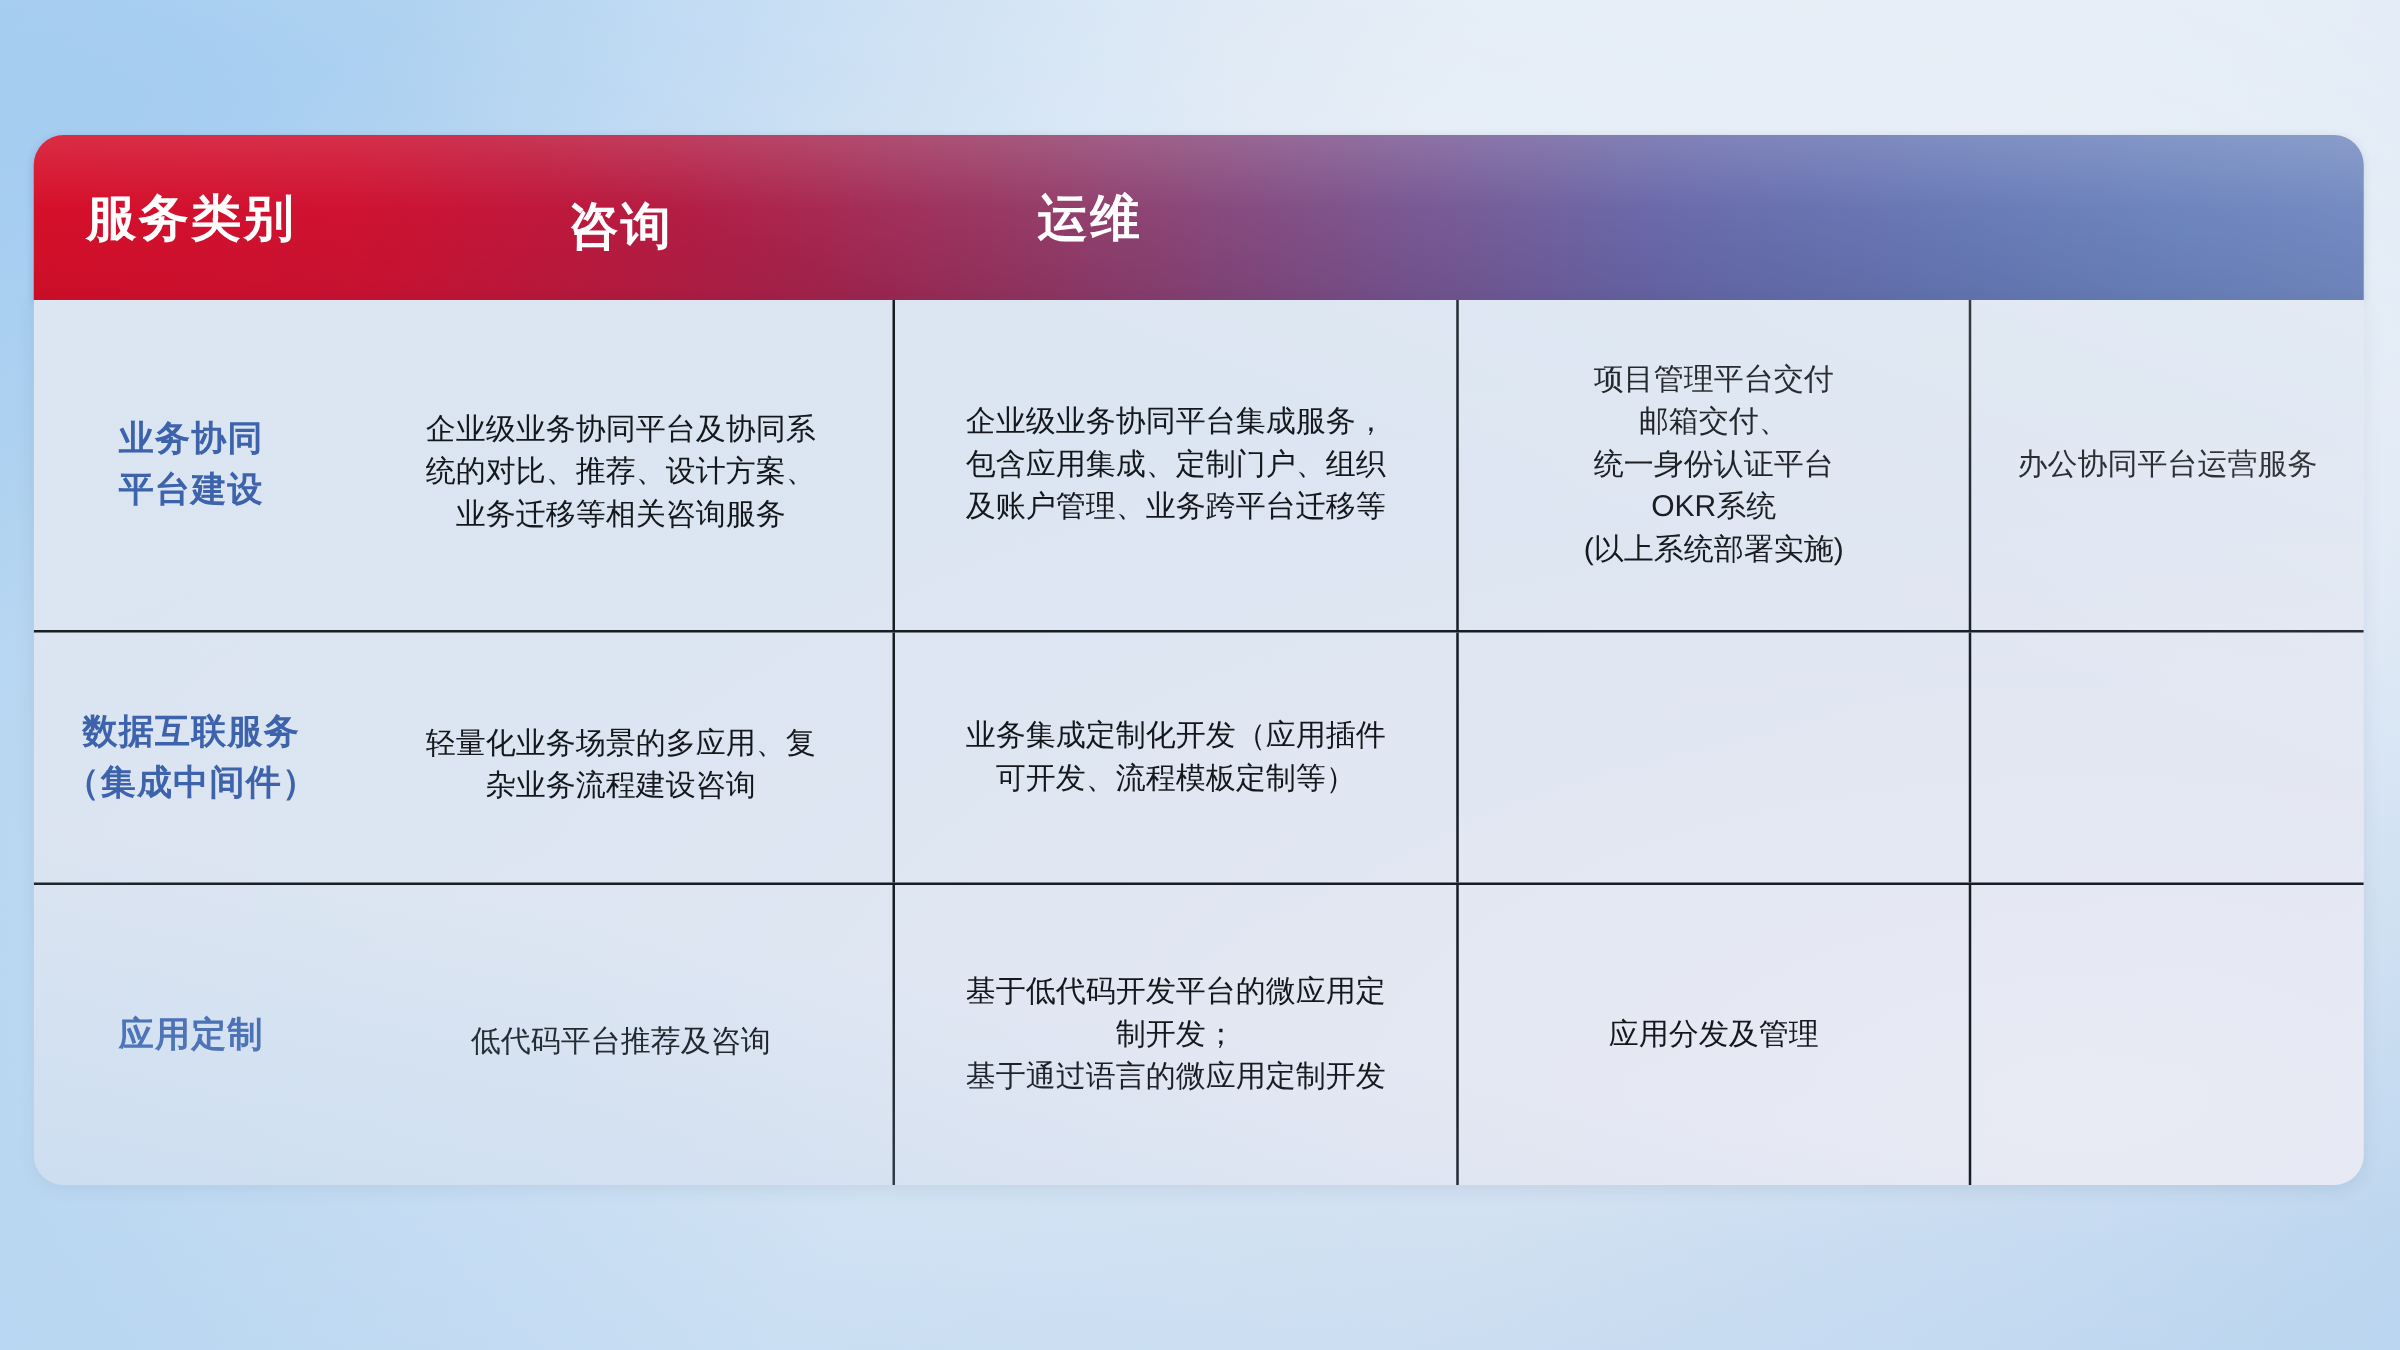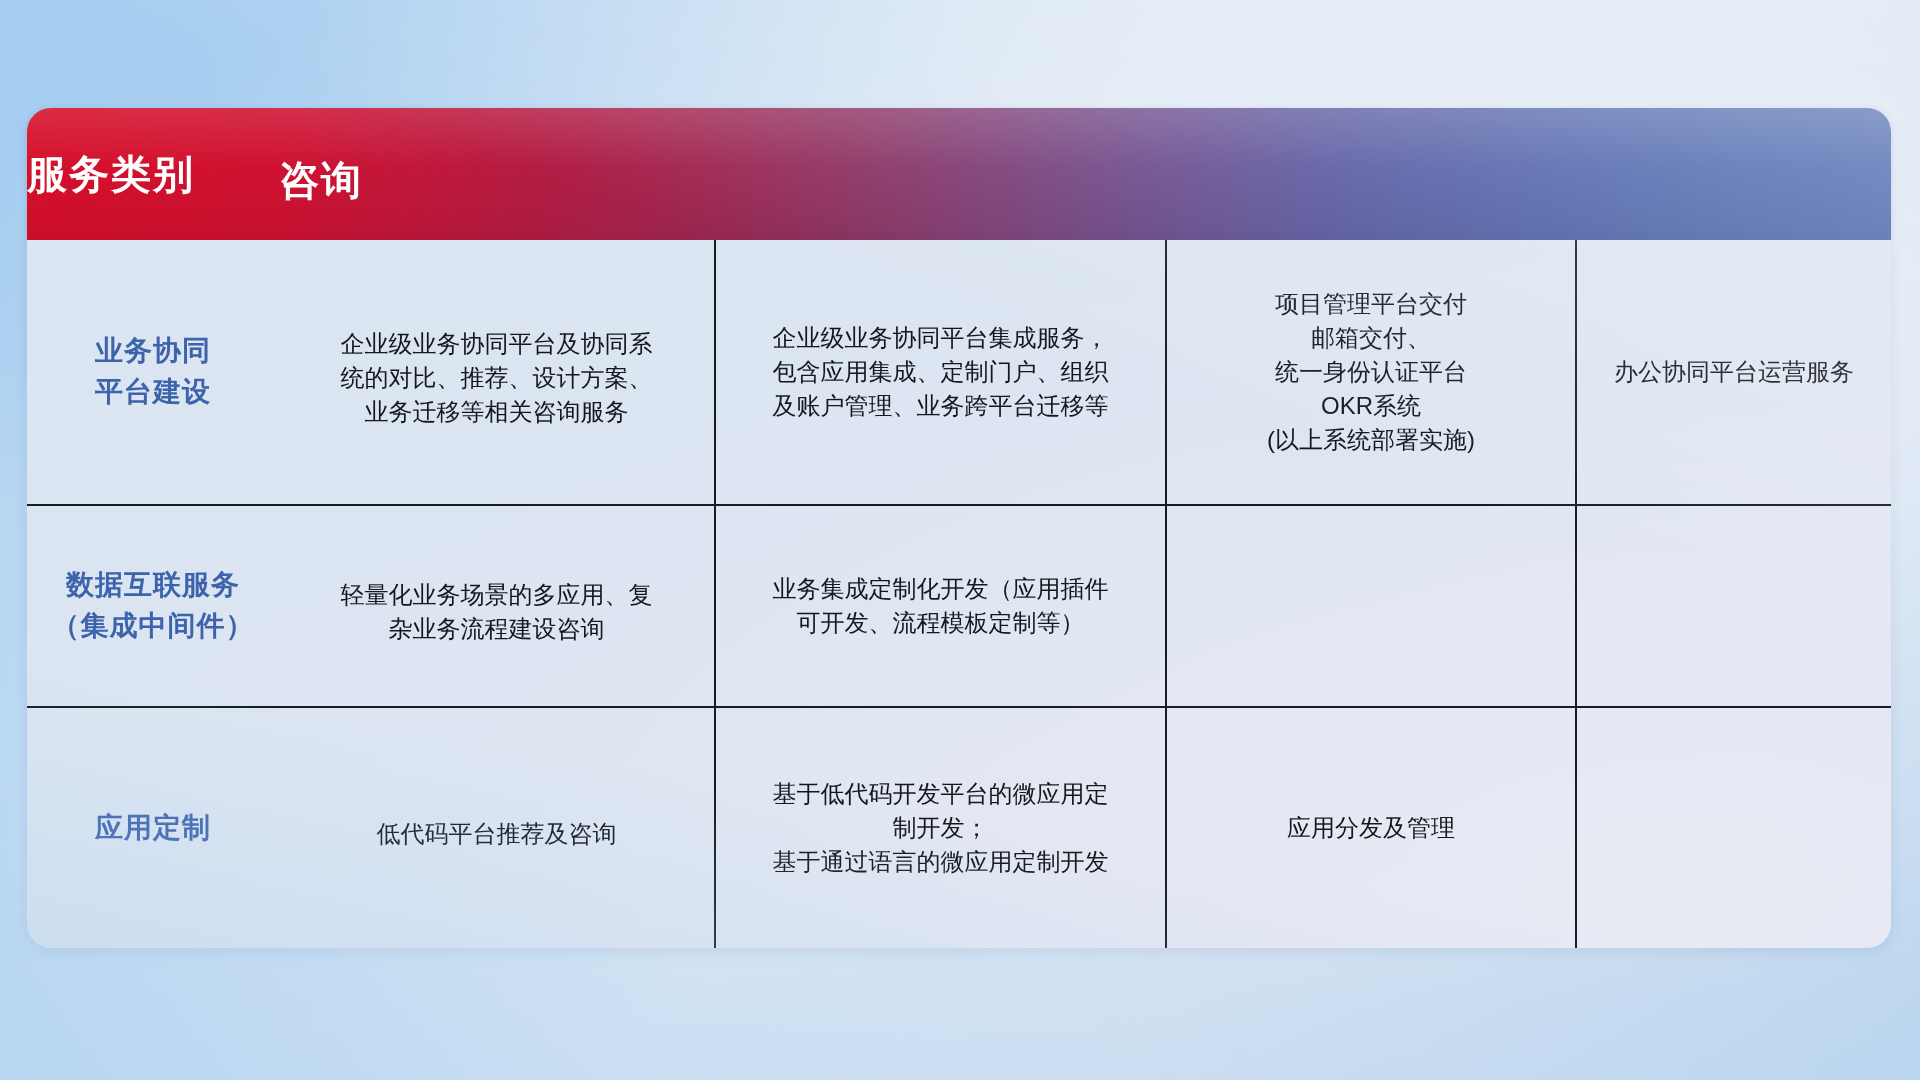--- a/index.html
+++ b/index.html
@@ -68,21 +68,21 @@
     content:"";
     position:absolute; inset:0;
     background: linear-gradient(180deg, rgba(255,255,255,0.12) 0%, rgba(255,255,255,0.0) 45%, rgba(0,0,0,0.05) 100%);
     pointer-events:none;
   }
   .th {
     color: #ffffff;
     font-size: 40px;
     font-weight: 700;
     letter-spacing: 2px;
-    text-align: left;
+    text-align: center;
     position: relative;
     z-index: 2;
     white-space: nowrap;
   }
 
   
   .table-body {
     position: relative;
     height: 708px;
     border-radius: 0 0 24px 24px;
@@ -134,20 +134,21 @@
 </head>
 <body>
 
 <div id="page">
 
   <div class="table-wrap">
 
     <div class="table-header">
       <div class="th col1">服务类别</div>
       <div class="th col2">咨询</div>
+      <div class="th col5">运维</div>
     </div>
 
     <div class="table-body">
 
       <div class="row r1">
         <div class="cell c-cat col1">业务协同
 平台建设</div>
         <div class="cell col2">企业级业务协同平台及协同系
 统的对比、推荐、设计方案、
 业务迁移等相关咨询服务</div>

